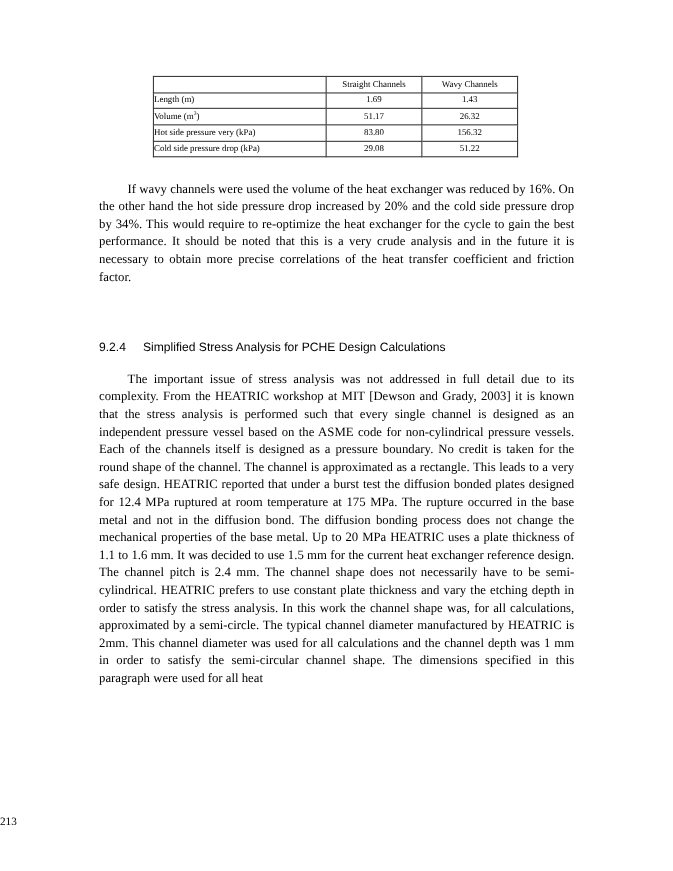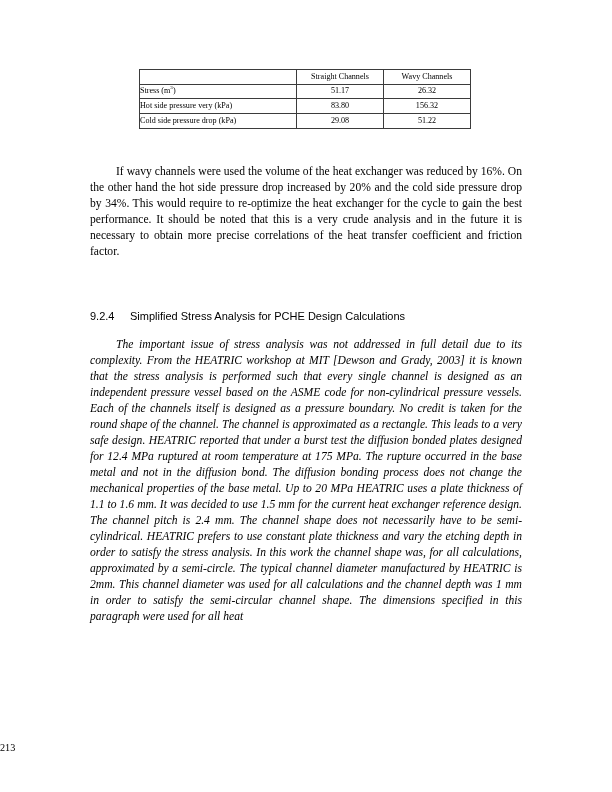--- a/index.html
+++ b/index.html
@@ -72,21 +72,21 @@
     font-size: 11.6px;
     line-height: 16px;
     text-indent: 26px;
     color: #000;
   }
   p.para.last-loose {
     text-align: justify;
   }
 
   .para-1 { position: absolute; left: 90px; top: 164px; width: 432px; }
-  .para-2 { position: absolute; left: 90px; top: 337px; width: 432px; font-style: italic; }
+  .para-2 { position: absolute; left: 90px; top: 337px; width: 432px; }
 
   h2.section-heading {
     position: absolute;
     left: 90px;
     top: 309px;
     margin: 0;
     width: 432px;
     font-family: "Liberation Sans", "DejaVu Sans", sans-serif;
     font-size: 11px;
     font-weight: normal;
@@ -120,21 +120,26 @@
       </colgroup>
       <thead>
         <tr>
           <th class="label-cell hdr"></th>
           <th class="val-cell hdr">Straight Channels</th>
           <th class="val-cell hdr">Wavy Channels</th>
         </tr>
       </thead>
       <tbody>
         <tr>
-          <td class="label-cell"><span>Stress (m</span><sup class="sup">3</sup><span>)</span></td>
+          <td class="label-cell">Length (m)</td>
+          <td class="val-cell">1.69</td>
+          <td class="val-cell">1.43</td>
+        </tr>
+        <tr>
+          <td class="label-cell"><span>Volume (m</span><sup class="sup">3</sup><span>)</span></td>
           <td class="val-cell">51.17</td>
           <td class="val-cell">26.32</td>
         </tr>
         <tr>
           <td class="label-cell">Hot side pressure very (kPa)</td>
           <td class="val-cell">83.80</td>
           <td class="val-cell">156.32</td>
         </tr>
         <tr>
           <td class="label-cell">Cold side pressure drop (kPa)</td>

